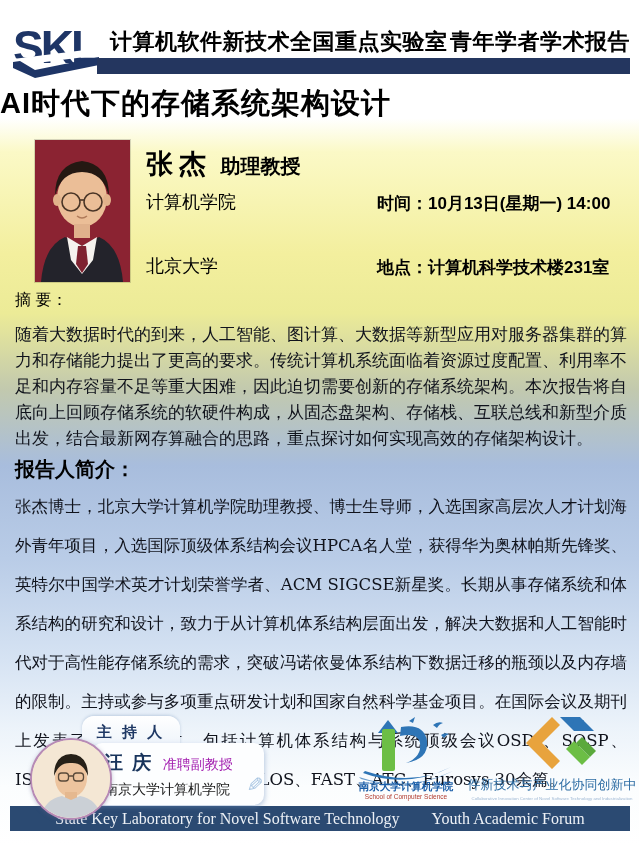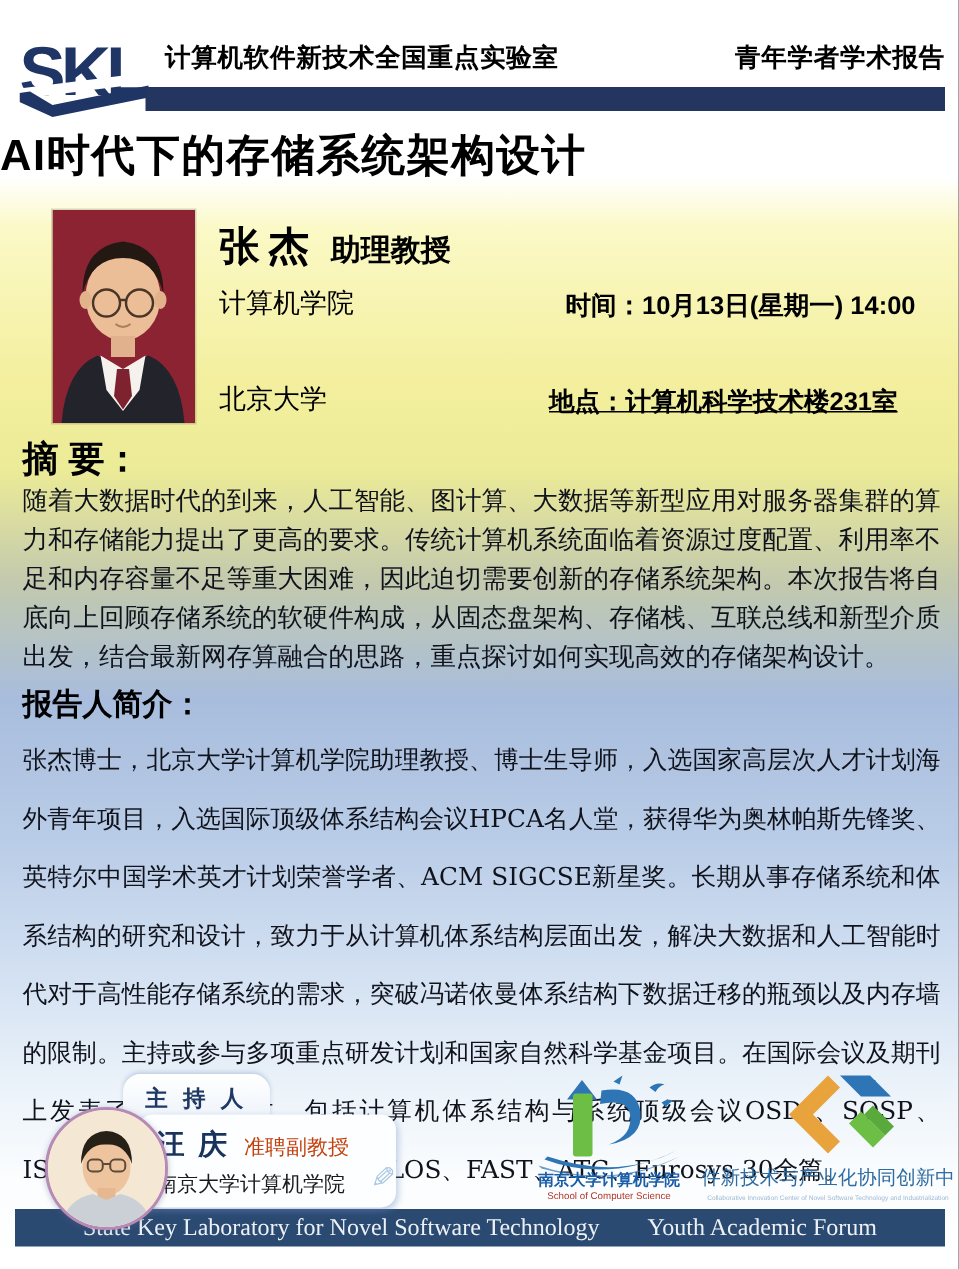--- a/index.html
+++ b/index.html
@@ -7,42 +7,42 @@
     position:relative;width:639px;height:846px;margin:0 auto;overflow:hidden;
     font-family:"Liberation Sans",sans-serif;color:#000;
     background:linear-gradient(180deg,
       #ffffff 0%, #ffffff 14%,
       #fbf9c6 18%, #f3ef9e 30%, #eceb97 37%,
       #c2c9ae 46%, #a8bddd 55%, #b9cce7 66%,
       #d6e3f3 78%, #ecf3fa 86%, #fbfdfe 93%, #ffffff 100%);
   }
   
   .skl-logo{position:absolute;left:13px;top:22px;width:88px;height:56px;}
-  .header-line{position:absolute;left:110px;top:27px;width:520px;display:flex;justify-content:space-between;font-size:17px;font-weight:bold;letter-spacing:.5px;white-space:nowrap;}
+  .header-line{position:absolute;left:110px;top:27px;width:520px;display:flex;justify-content:space-between;font-size:22px;font-weight:bold;letter-spacing:.5px;white-space:nowrap;}
   .header-bar{position:absolute;left:97px;top:58px;width:533px;height:16px;background:#24365F;}
   .talk-title{position:absolute;left:0;top:84px;width:100%;text-align:left;font-size:29px;font-weight:bold;letter-spacing:1px;}
   
   .speaker-photo{position:absolute;left:35px;top:140px;width:95px;height:142px;box-shadow:0 0 0 1px rgba(0,0,0,.15);}
   .speaker-name-row{position:absolute;left:146px;top:146px;white-space:nowrap;}
   .speaker-name{font-size:27px;font-weight:600;letter-spacing:6px;}
   .speaker-jobtitle{font-size:20px;font-weight:600;margin-left:4px;margin-top:26px;}
   .speaker-dept{position:absolute;left:146px;top:190px;font-size:18px;}
   .speaker-univ{position:absolute;left:146px;top:254px;font-size:18px;}
   .talk-time{position:absolute;left:377px;top:192px;font-size:17px;font-weight:bold;white-space:nowrap;}
-  .talk-loc{position:absolute;left:366px;top:256px;font-size:17px;font-weight:bold;white-space:nowrap;text-decoration:underline;}
+  .talk-loc{position:absolute;left:377px;top:256px;font-size:17px;font-weight:bold;white-space:nowrap;}
   
-  .abstract-heading{position:absolute;left:15px;top:290px;font-size:24px;font-weight:bold;}
+  .abstract-heading{position:absolute;left:15px;top:290px;font-size:16px;font-weight:normal;}
   .abstract-body{position:absolute;left:15px;top:321px;width:612px;font-family:"DejaVu Serif",serif;font-size:17px;line-height:26px;text-align:justify;color:#10131c;}
   .bio-heading{position:absolute;left:15px;top:456px;font-size:20px;font-weight:bold;}
   .bio-body{position:absolute;left:15px;top:487px;width:612px;font-family:"DejaVu Serif",serif;font-size:16.5px;line-height:39px;text-align:justify;color:#10131c;}
   
   .host-tab{position:absolute;left:82px;top:716px;width:98px;height:32px;background:linear-gradient(#ffffff,#edf3fa);border-radius:12px 12px 0 0;display:flex;align-items:center;justify-content:center;font-size:15px;font-weight:bold;letter-spacing:3px;color:#1f3864;z-index:1;box-shadow:0 -1px 3px rgba(110,140,180,.35);}
   .host-bubble{position:absolute;left:92px;top:743px;width:172px;height:62px;background:#fdfeff;border-radius:10px;box-shadow:1px 2px 5px rgba(110,145,190,.45);z-index:2;padding:7px 12px;box-sizing:border-box;}
   .host-name{font-size:19px;font-weight:600;color:#18345c;letter-spacing:2px;}
-  .host-jobtitle{font-size:14px;font-family:"DejaVu Serif",serif;color:#c2410c;margin-left:5px;}
+  .host-jobtitle{font-size:14px;font-family:"DejaVu Serif",serif;color:#a21caf;margin-left:5px;}
   .host-affil{font-size:14px;font-family:"DejaVu Serif",serif;color:#1a1a1a;margin-top:5px;}
   .host-photo{position:absolute;left:30px;top:738px;width:78px;height:78px;border-radius:50%;border:2px solid #b78ab6;overflow:hidden;background:#f4e7d4;z-index:3;box-shadow:0 1px 4px rgba(100,100,140,.4);}
   .host-pencil{position:absolute;left:246px;top:772px;z-index:4;color:#a9c6e3;font-size:20px;transform:rotate(92deg);}
   
   .logo-nju{position:absolute;left:351px;top:713px;width:110px;height:92px;}
   .logo-cic{position:absolute;left:468px;top:713px;width:168px;height:96px;}
   
   .footer-bar{position:absolute;left:10px;top:806px;width:620px;height:25px;background:#2B4A72;color:#edf1f6;display:flex;align-items:center;justify-content:center;gap:32px;font-family:"Liberation Serif",serif;font-size:16px;white-space:nowrap;}
 </style>
 </head>

